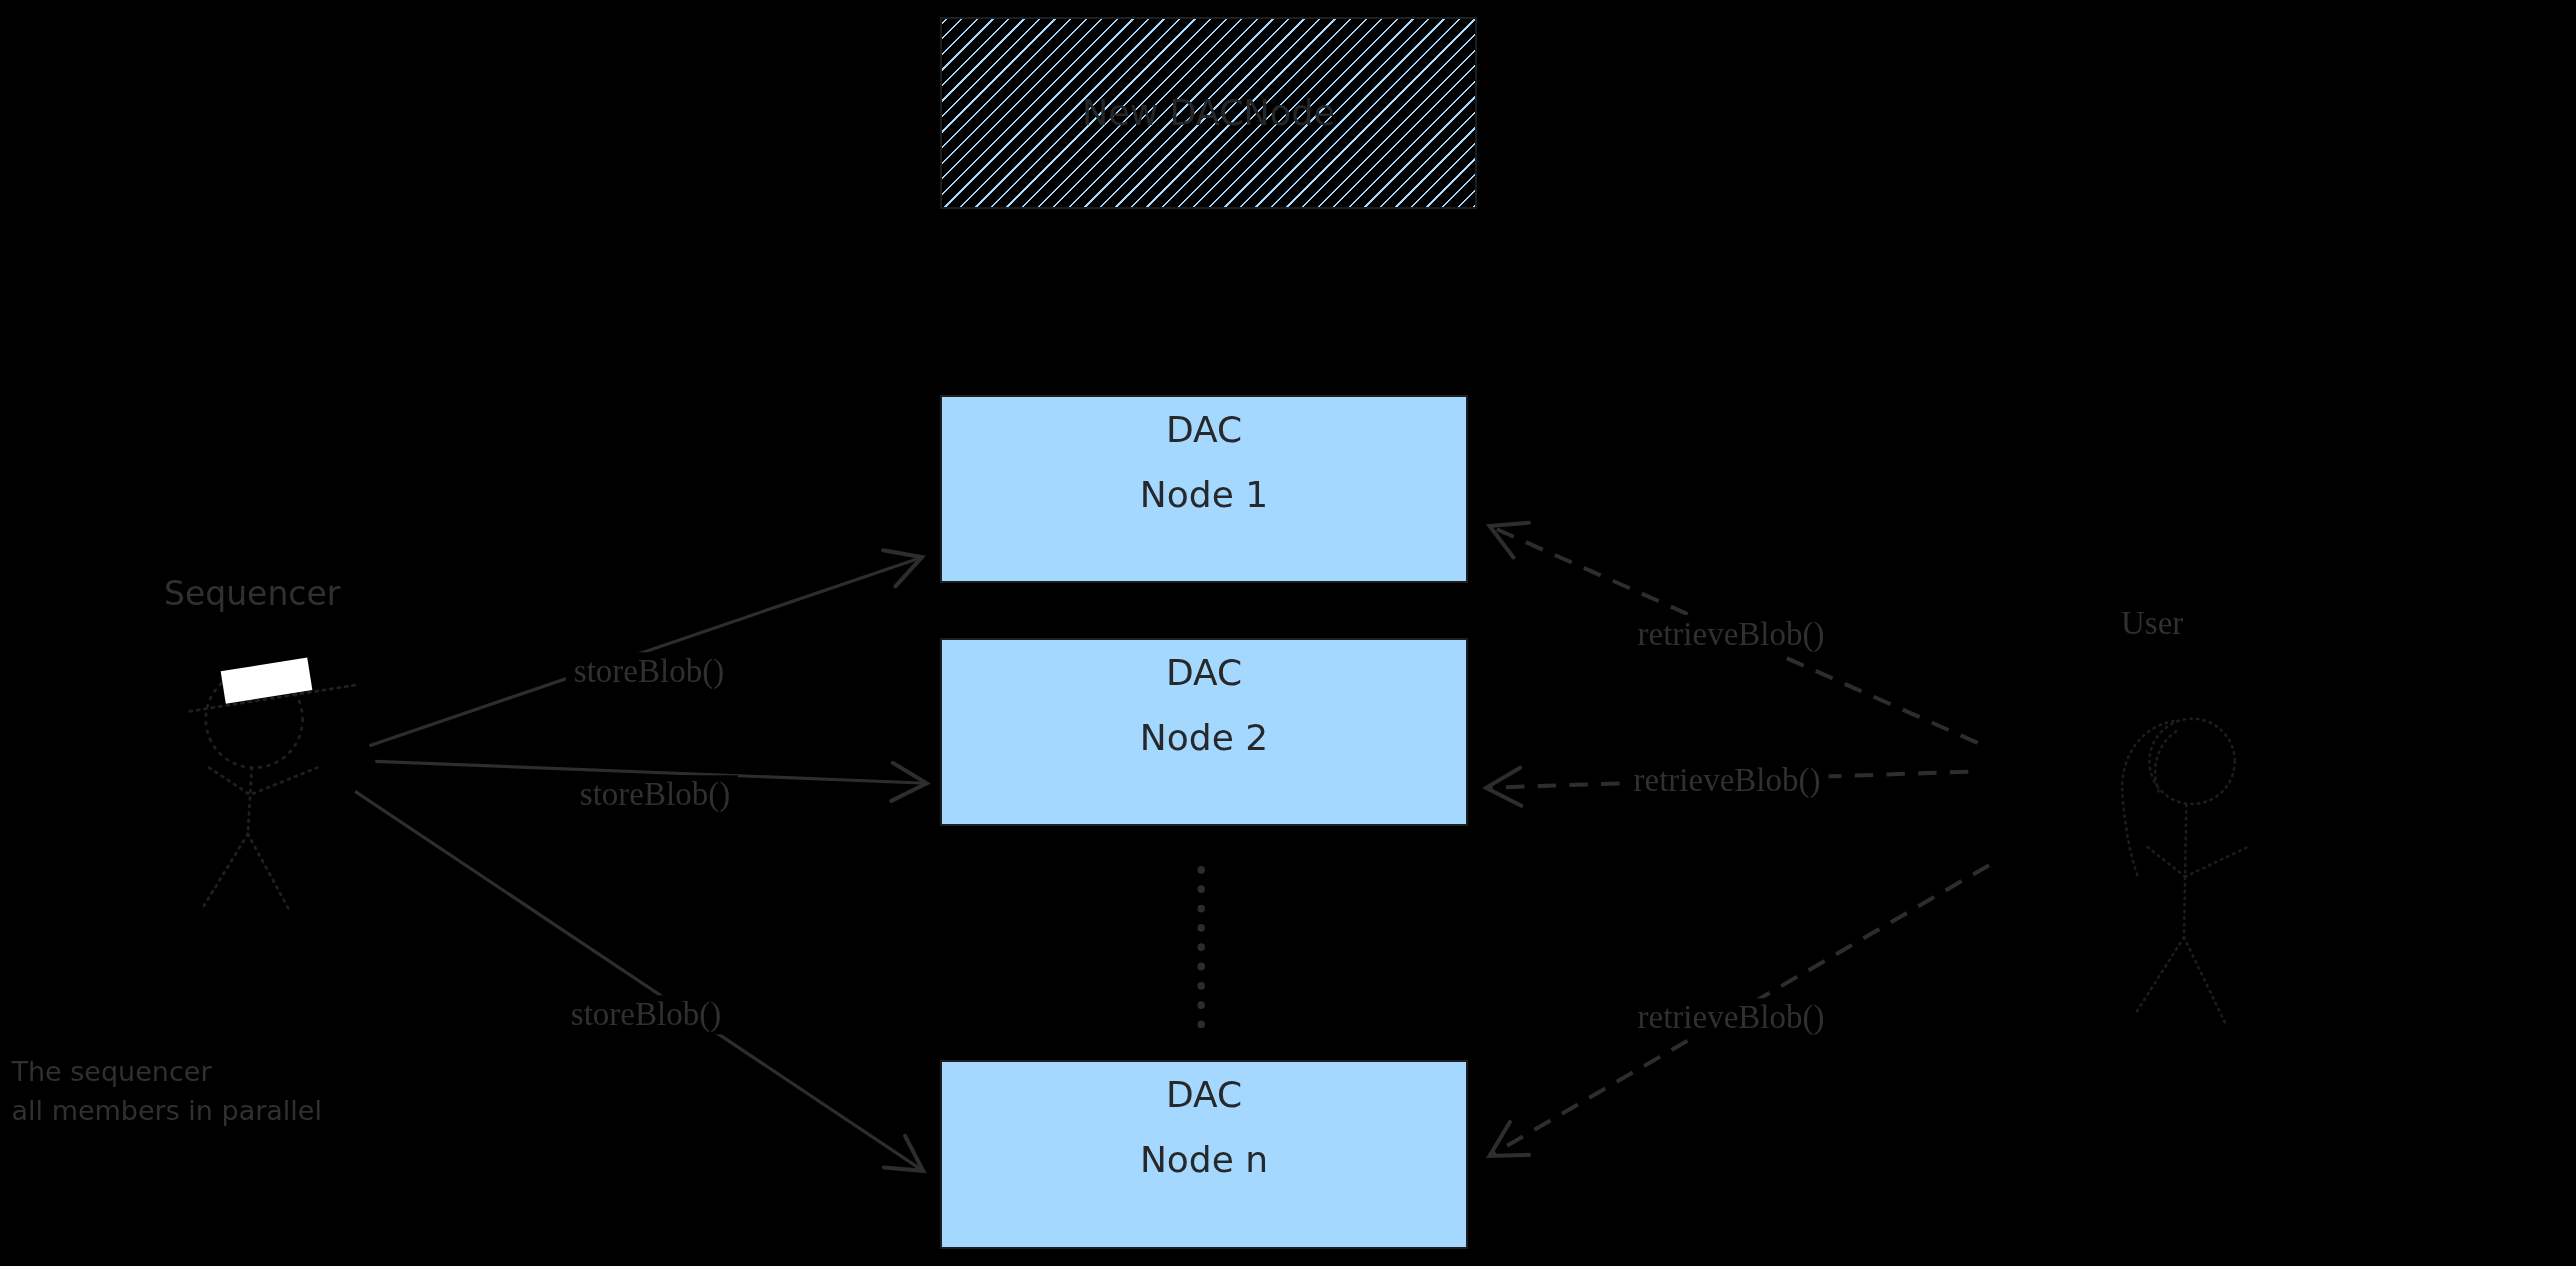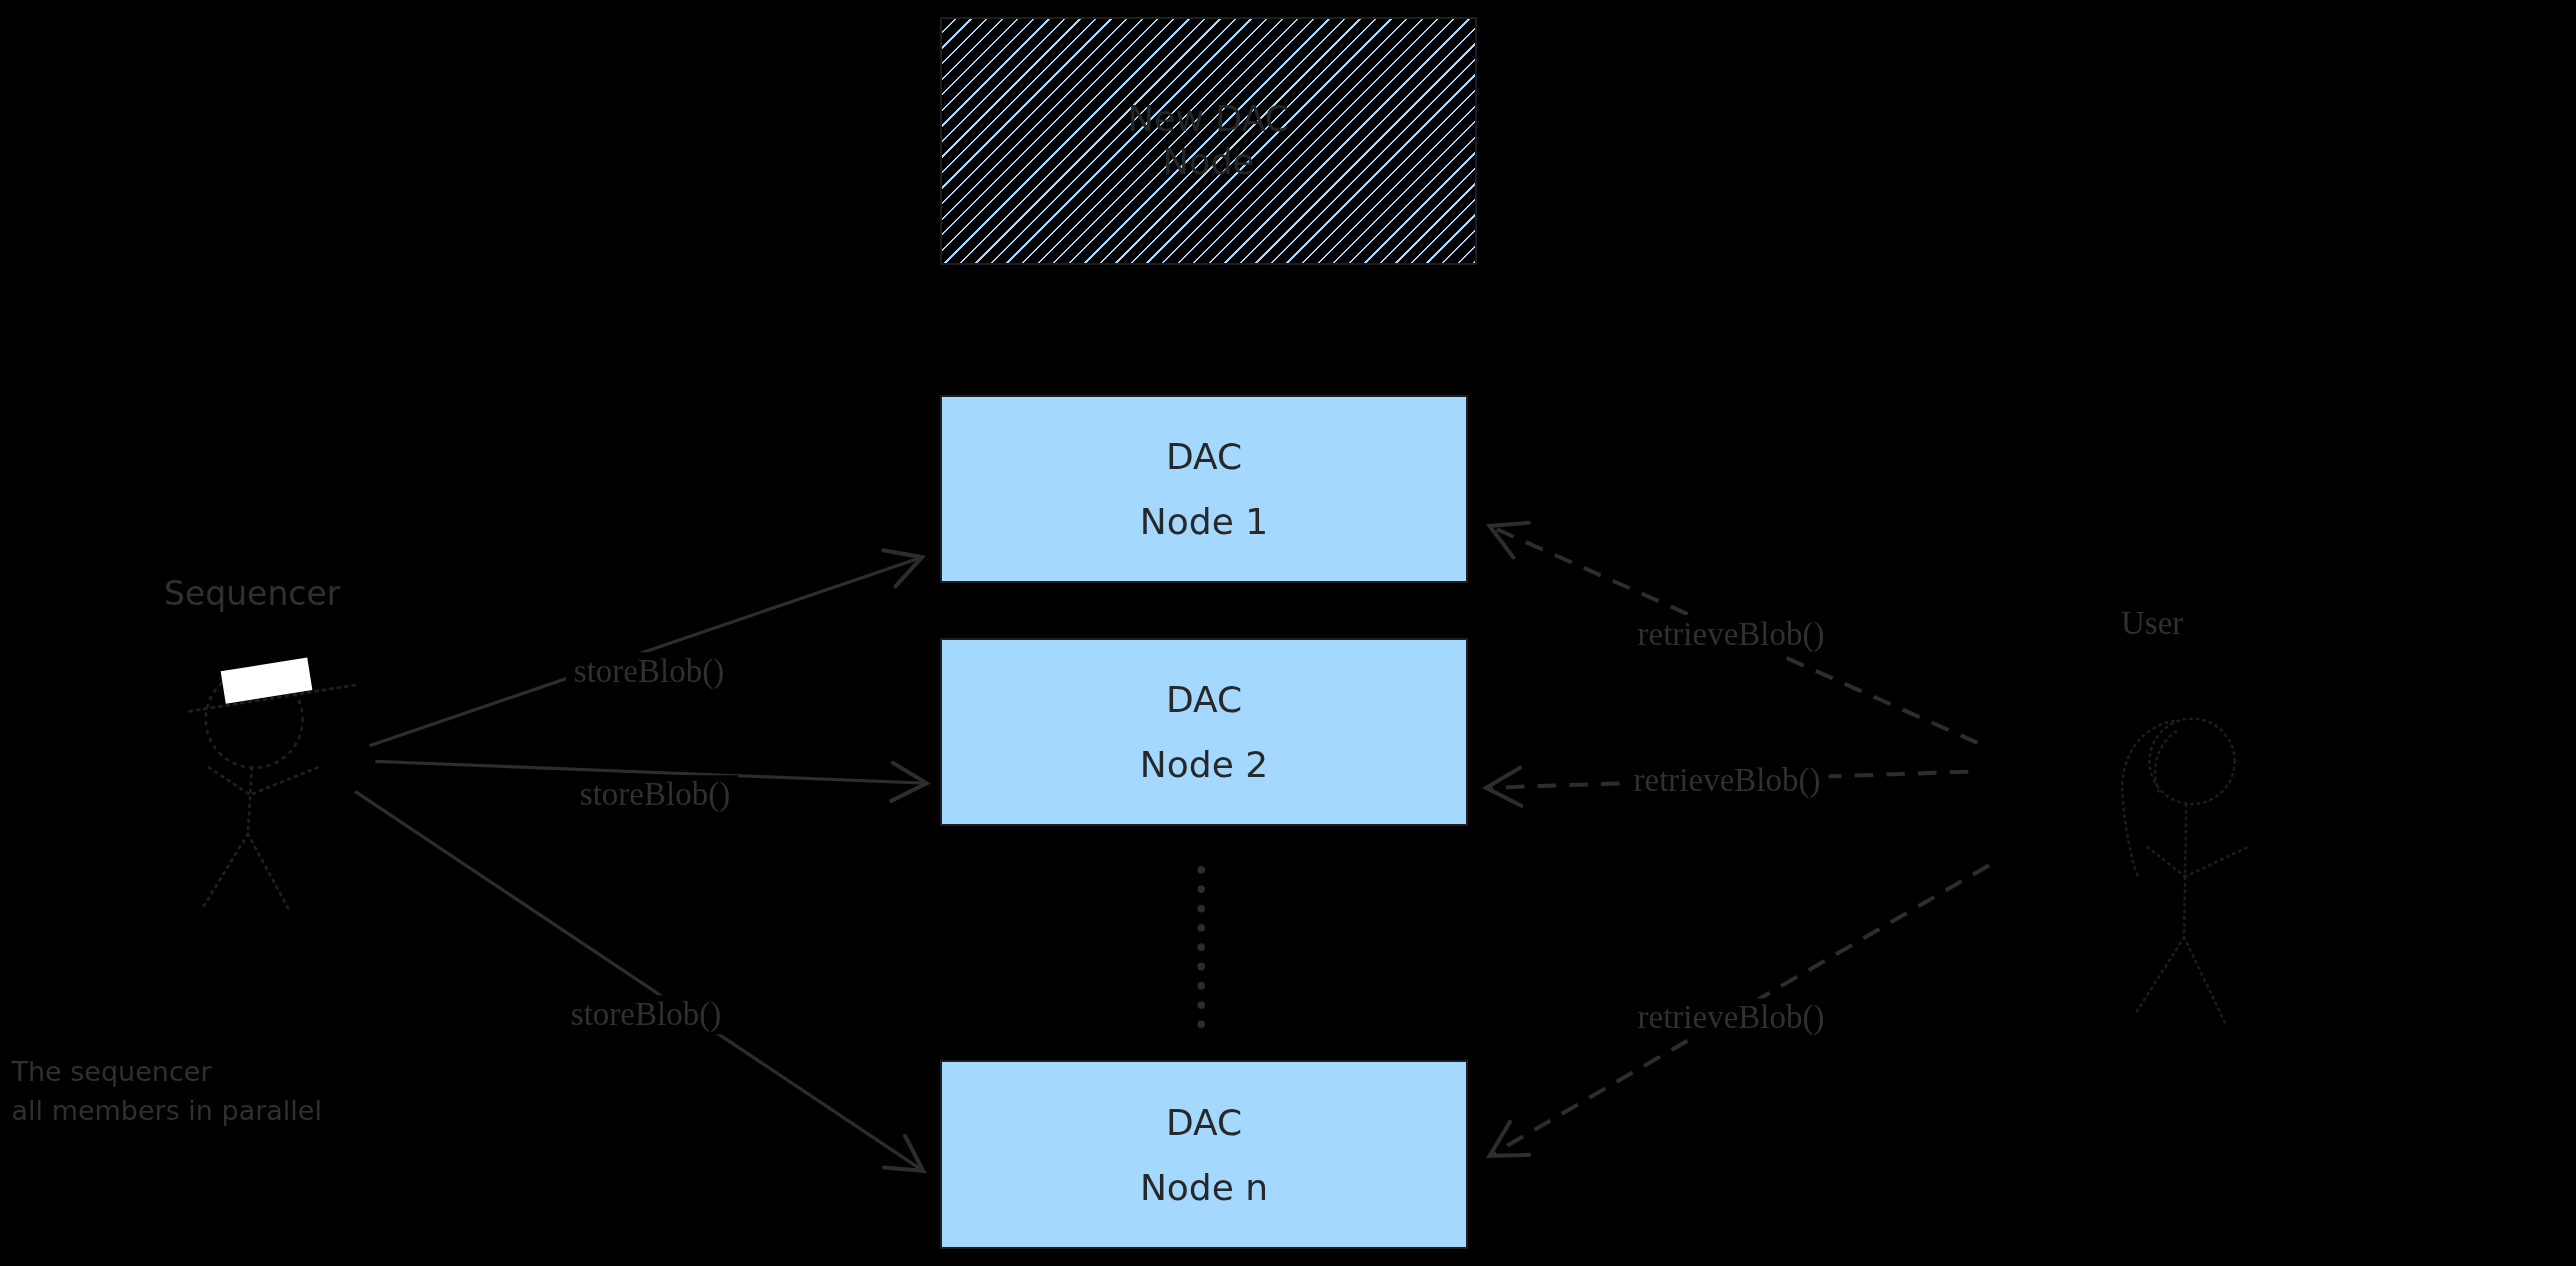--- a/index.html
+++ b/index.html
@@ -3,28 +3,28 @@
 <meta charset="utf-8">
 <style>
   html,body{margin:0;padding:0;background:#000;}
   #canvas{position:relative;width:2576px;height:1266px;background:#000000;overflow:hidden;
           font-family:"DejaVu Sans",sans-serif;}
   svg.layer{position:absolute;left:0;top:0;width:2576px;height:1266px;}
 
   
   .node-box{position:absolute;left:940px;width:528px;height:188px;background:#a5d8ff;
             border:2.9px solid #1e1e1e;box-sizing:border-box;display:flex;flex-direction:column;
-            align-items:center;justify-content:center;}
+            align-items:center;}
   .node-box .bl{font-size:36px;line-height:65px;color:#26282a;white-space:nowrap;}
   #node1{top:395px;} #node2{top:638px;} #noden{top:1060px;height:189px;}
 
-  .hatch-box{position:absolute;left:940px;top:17.3px;width:537px;height:248px;
+  .hatch-box{position:absolute;left:940px;top:17.3px;width:537px;height:192px;
              border:2.3px solid #1e1e1e;box-sizing:border-box;
              background:repeating-linear-gradient(-45deg,#a5d8ff 0 1.7px,transparent 1.7px 11px);
-             display:flex;flex-direction:column;align-items:center;justify-content:center;}
+             display:flex;align-items:center;justify-content:center;}
   .hatch-box .bl{font-size:35px;line-height:43px;color:#262626;white-space:nowrap;}
 
   
   .note{position:absolute;color:#2e3032;font-size:32px;line-height:42px;white-space:nowrap;}
   #committee-note{left:1539px;top:33px;}
   #retrievability-note{left:1988px;top:383px;}
   #sequencer-note{left:11.5px;top:1052px;font-size:27px;line-height:39px;}
 
   
   .actor-label{position:absolute;color:#2e3032;font-size:33px;white-space:nowrap;}

